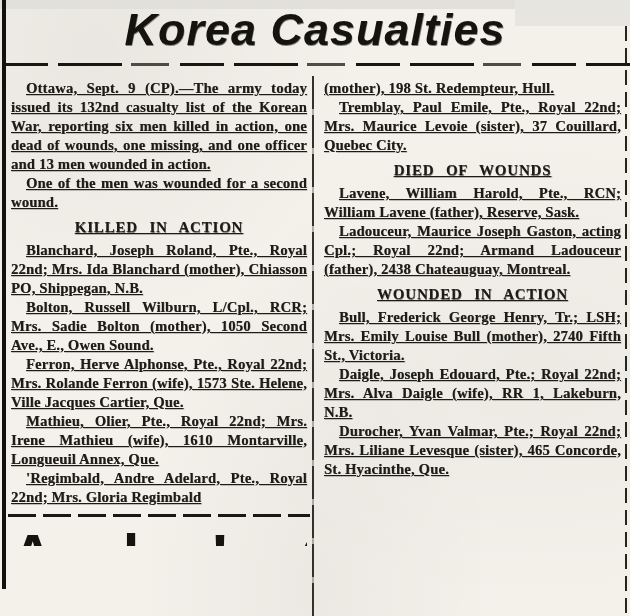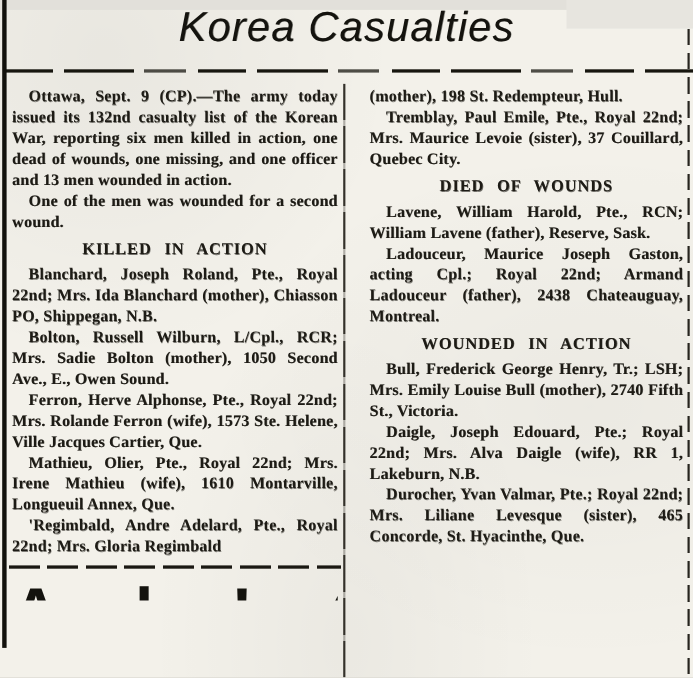--- a/index.html
+++ b/index.html
@@ -10,41 +10,41 @@
       radial-gradient(ellipse at 15% 8%, rgba(0,0,0,0.045), transparent 35%),
       radial-gradient(ellipse at 85% 60%, rgba(0,0,0,0.03), transparent 45%),
       radial-gradient(ellipse at 50% 95%, rgba(0,0,0,0.035), transparent 40%);
     font-family:"Liberation Serif", serif; color:#1d1b15;
   }
   .top-strip { position:absolute; top:0; left:0; right:0; height:9px; background:#e2e0da; }
   .corner-smudge { position:absolute; top:0; right:0; width:115px; height:26px; background:#e7e5df; }
 
   .masthead {
     position:absolute; top:4px; left:0; width:100%; text-align:center;
-    font-family:"Liberation Sans", sans-serif; font-style:italic; font-weight:normal;
-    font-size:38px; letter-spacing:1px; color:#14130e;
+    font-family:"Liberation Sans", sans-serif; font-style:italic; font-weight:bold;
+    font-size:45px; letter-spacing:1px; color:#14130e;
     text-shadow:0.6px 0.6px 0 rgba(20,19,14,0.5);
   }
   .title-rule {
     position:absolute; top:63px; left:4px; right:0; height:3px;
     background:repeating-linear-gradient(90deg,
       #17160f 0px 44px, transparent 44px 54px,
       #17160f 54px 118px, transparent 118px 127px,
       rgba(23,22,15,.75) 127px 165px, transparent 165px 176px);
   }
 
   .border-left  { position:absolute; left:2px;  top:0;     width:4px; height:589px; background:#12110c; }
   .border-right { position:absolute; right:3px; top:26px;  width:2px; bottom:0;
                   background:repeating-linear-gradient(180deg,#26241e 0 15px, transparent 15px 22px); }
   .col-divider  { position:absolute; left:312px; top:76px; width:2px; height:540px;
                   background:repeating-linear-gradient(180deg,#34312a 0 33px, rgba(52,49,42,.35) 33px 39px); }
 
   .columns { position:absolute; top:79px; left:11px; width:610px; display:flex; }
-  .col { width:296px; }
-  .col.right { width:299px; margin-left:29px; }
+  .col { width:296px;text-decoration:underline; }
+  .col.right { width:299px; margin-left:17px; }
 
   .para {
     margin:0; font-size:14.6px; line-height:19px; font-weight:bold;
     text-align:justify; letter-spacing:0.2px;
     text-shadow:0.45px 0.45px 0 rgba(29,27,21,0.55);
   }
   .indent { text-indent:15px; }
   .subhead {
     margin:7px 0 5px; font-size:15px; font-weight:bold; text-align:center;
     letter-spacing:0.8px; word-spacing:7px;

